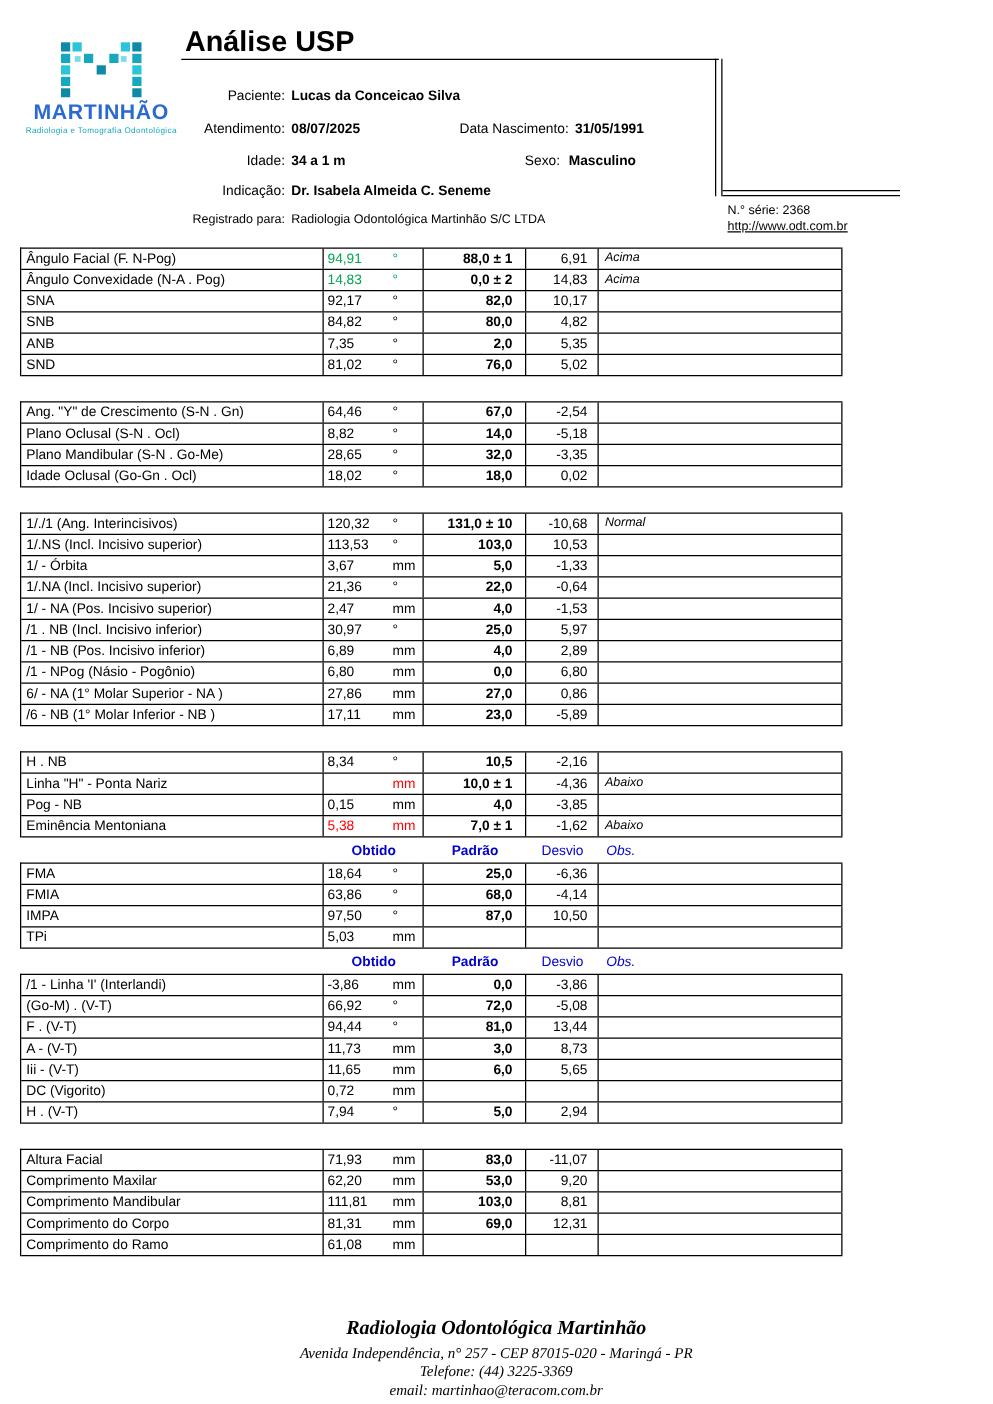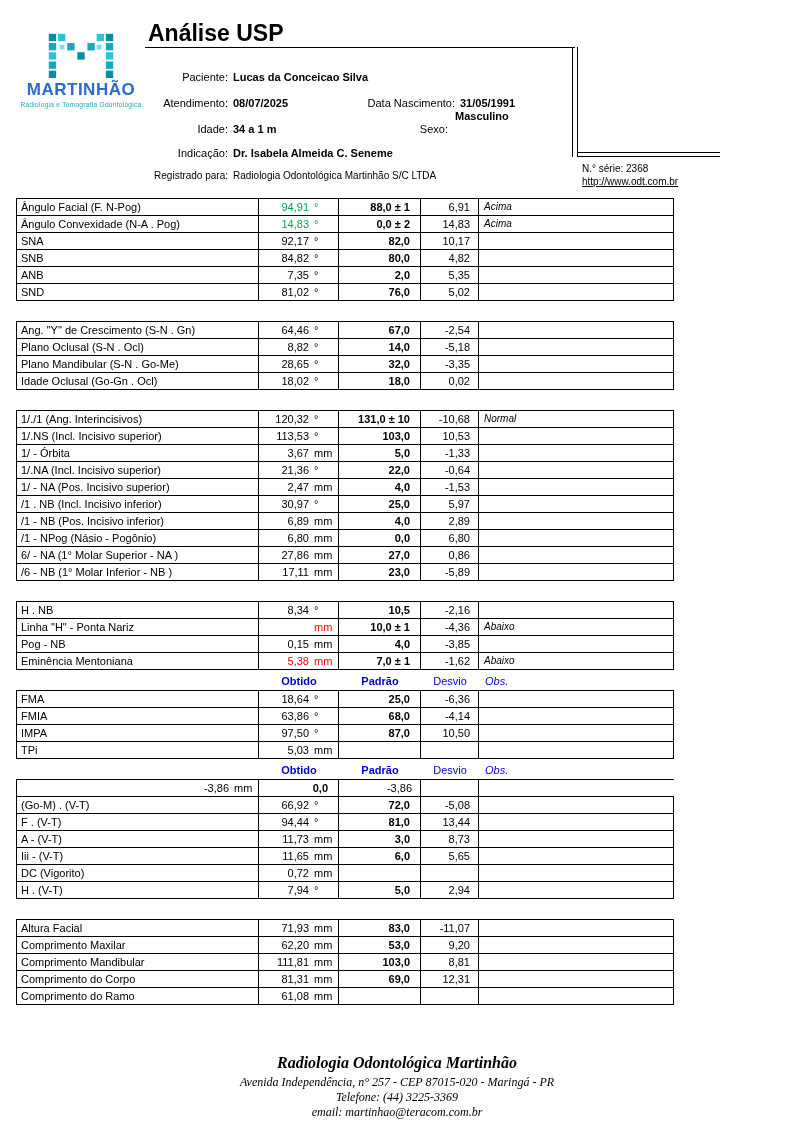--- a/index.html
+++ b/index.html
@@ -33,21 +33,21 @@
 
   
   .tables { position:absolute; left:16px; top:198px; width:548px; }
   .sec-table { border-top:1px solid #000; border-left:1px solid #000; width:658px; }
   .sec-table.gap { margin-top:20px; }
   .t-row { display:grid; grid-template-columns:242px 80px 82px 58px 1fr;
            height:17px; font-size:11px; border-bottom:1px solid #000; }
   .t-row > div { border-right:1px solid #000; line-height:16px; overflow:hidden; white-space:nowrap; }
   .c-label  { padding-left:4px; }
   .c-obtido { display:flex; padding:0 3px; }
-  .c-obtido .val  { flex:1; text-align:right; }
+  .c-obtido .val  { flex:1; }
   .c-obtido .unit { width:26px; text-align:left; padding-left:5px; }
   .c-padrao { text-align:right; padding-right:10px; font-weight:bold; }
   .c-desvio { text-align:right; padding-right:8px; }
   .c-obs    { font-style:italic; font-size:10px; padding-left:5px; }
 
   .hdr-row { display:grid; grid-template-columns:243px 80px 82px 58px 1fr;
              height:16px; font-size:11px; margin-top:4px; line-height:15px; }
   .hdr-row .h-obtido { text-align:center;font-weight:bold; }
   .hdr-row .h-padrao { text-align:center; font-weight:bold; }
   .hdr-row .h-desvio { text-align:center; }
@@ -101,21 +101,21 @@
   <div class="ivalue" style="left:233px; top:71px">Lucas da Conceicao Silva</div>
 
   <div class="ilabel" style="left:58px; top:97px">Atendimento:</div>
   <div class="ivalue" style="left:233px; top:97px">08/07/2025</div>
   <div class="ilabel" style="left:285px; top:97px">Data Nascimento:</div>
   <div class="ivalue" style="left:460px; top:97px">31/05/1991</div>
 
   <div class="ilabel" style="left:58px; top:123px">Idade:</div>
   <div class="ivalue" style="left:233px; top:123px">34 a 1 m</div>
   <div class="ilabel" style="left:278px; top:123px">Sexo:</div>
-  <div class="ivalue" style="left:455px; top:110px">Masculino</div>
+  <div class="ivalue" style="left:455px; top:123px">Masculino</div>
 
   <div class="ilabel" style="left:58px; top:147px">Indicação:</div>
   <div class="ivalue" style="left:233px; top:147px">Dr. Isabela Almeida C. Seneme</div>
 
   <div class="ilabel small" style="left:58px; top:170px">Registrado para:</div>
   <div class="ivalue small" style="left:233px; top:170px">Radiologia Odontológica Martinhão S/C LTDA</div>
 
   <div class="tables">
       <div class="sec-table">
         <div class="t-row">
@@ -416,20 +416,21 @@
       </div>
       <div class="hdr-row" style="color: rgb(0, 0, 205);">
         <div class="h-label"></div>
         <div class="h-obtido">Obtido</div>
         <div class="h-padrao">Padrão</div>
         <div class="h-desvio">Desvio</div>
         <div class="h-obs">Obs.</div>
       </div>
       <div class="sec-table">
         <div class="t-row">
+          <div class="cell c-label">/1 - Linha 'I' (Interlandi)</div>
           <div class="cell c-obtido">
             <span class="val">-3,86</span>
             <span class="unit">mm</span>
           </div>
           <div class="cell c-padrao">0,0</div>
           <div class="cell c-desvio">-3,86</div>
           <div class="cell c-obs"></div>
         </div>
         <div class="t-row">
           <div class="cell c-label">(Go-M) . (V-T)</div>

